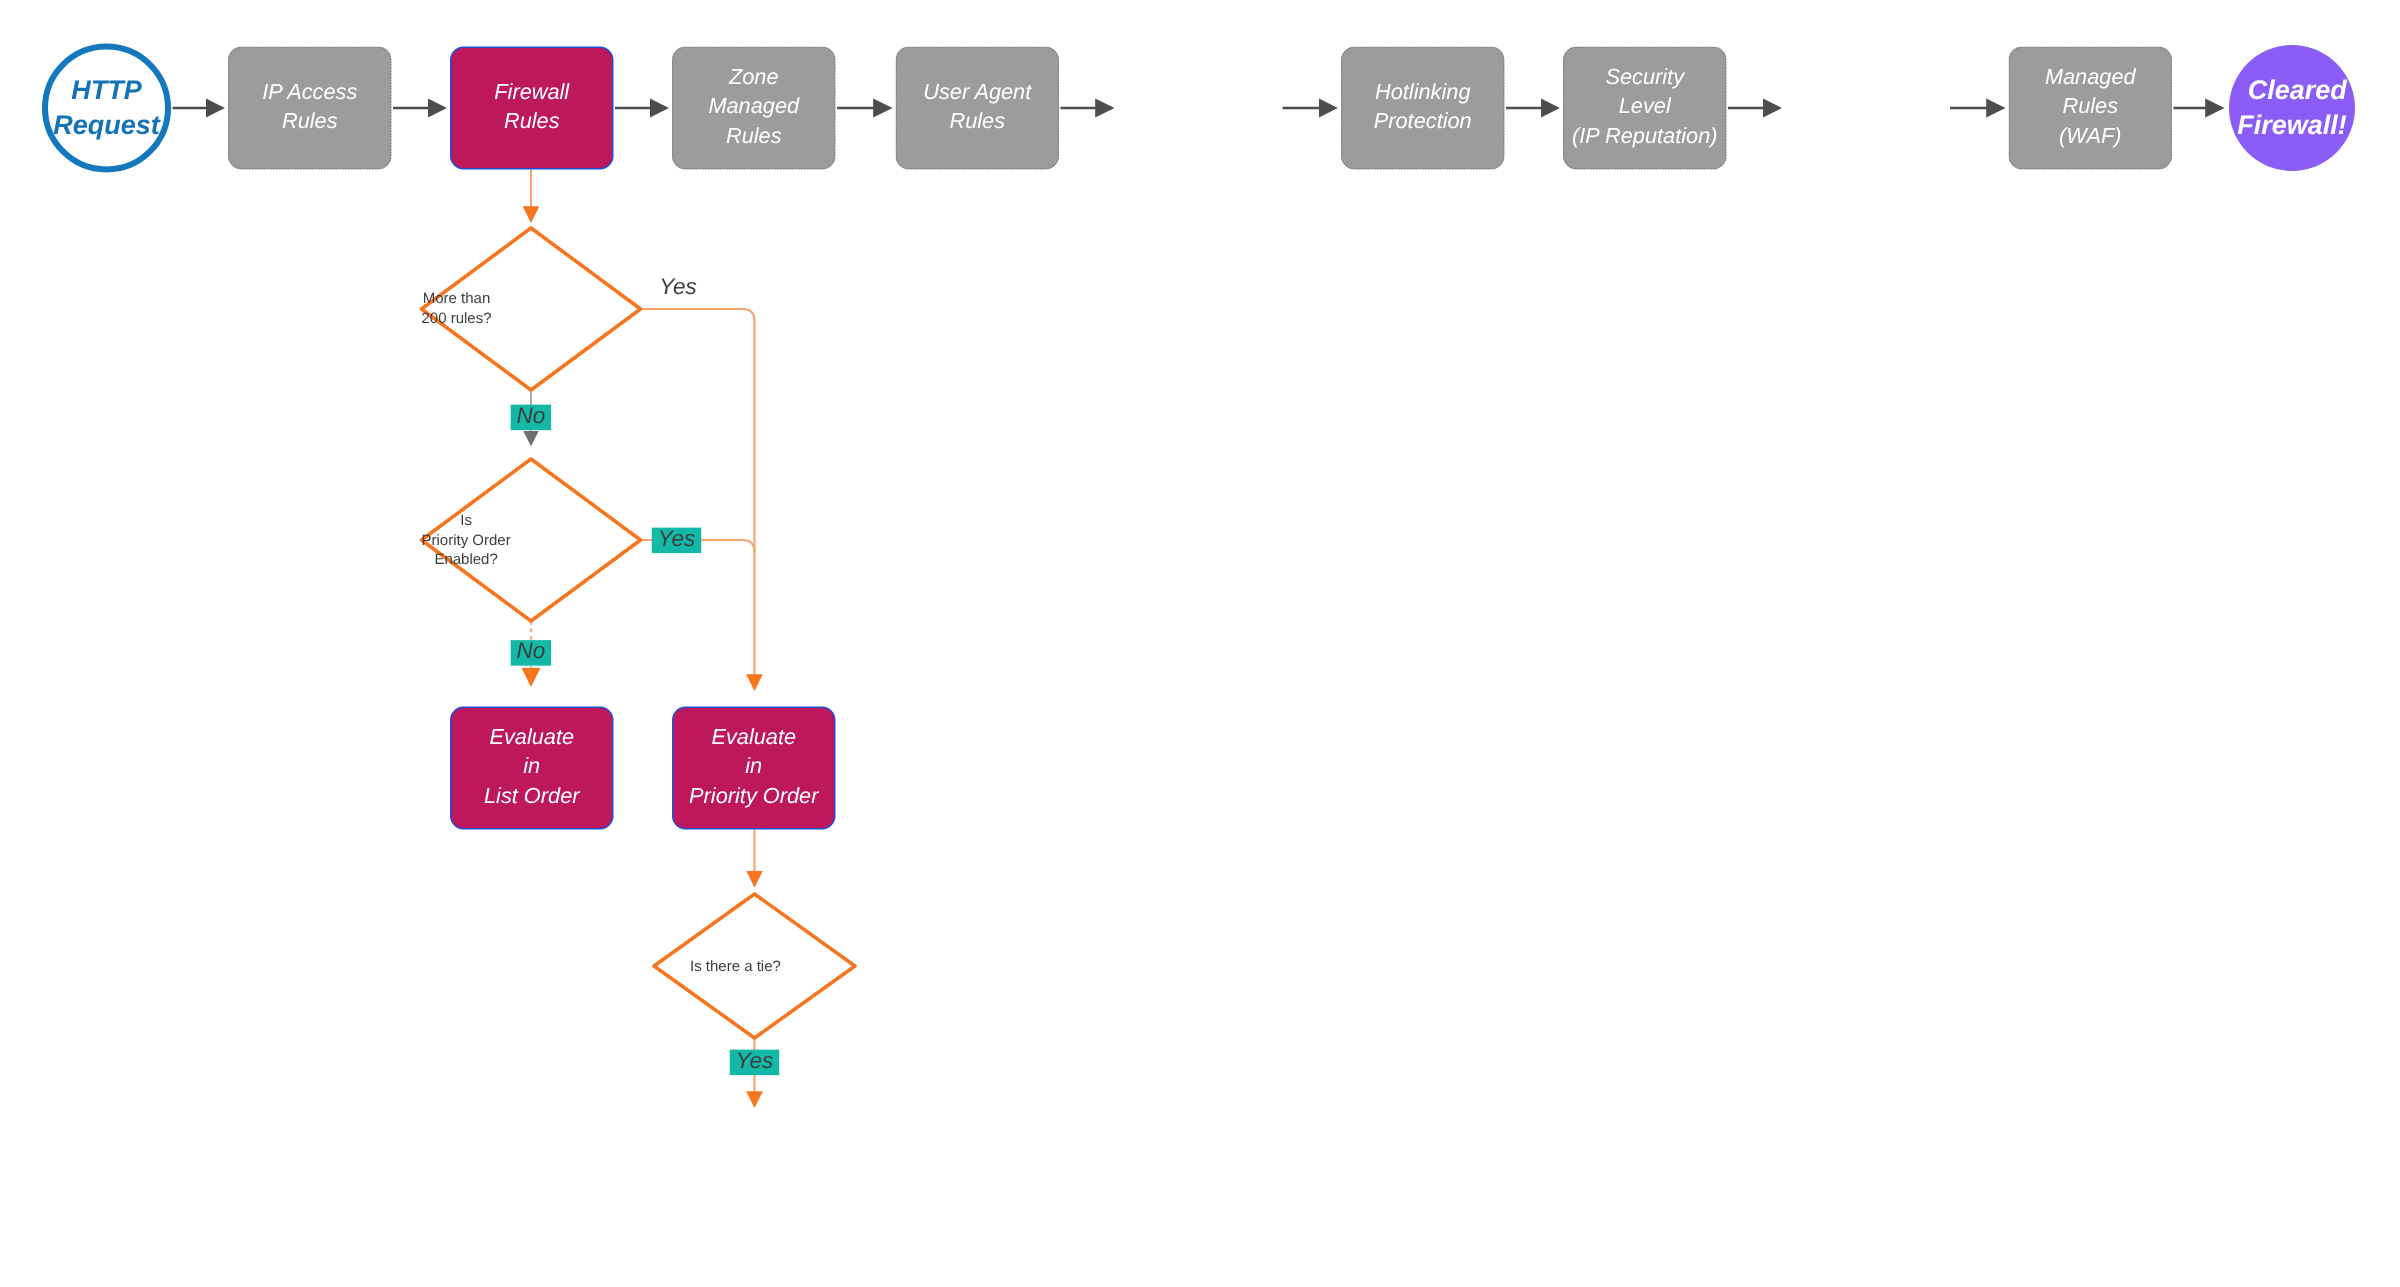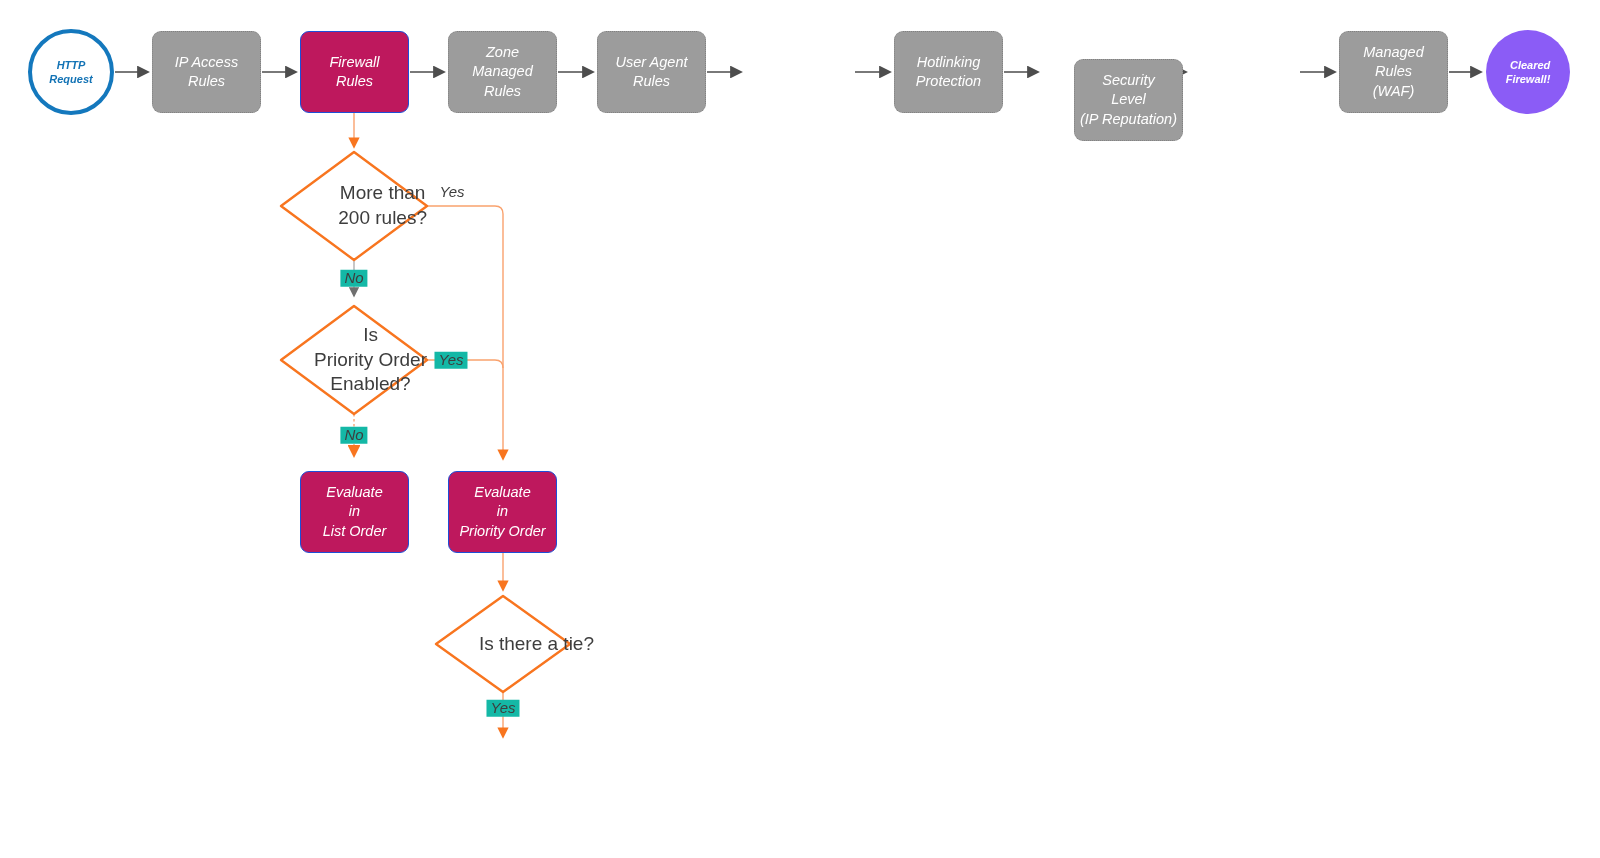--- a/index.html
+++ b/index.html
@@ -18,34 +18,34 @@
     text-align: center; font-style: italic; font-size: 14.5px; line-height: 1.32;
     color: #ffffff;
   }
   .box span, .circle span, .dlabel span { white-space: pre-line; }
   .box.gray   { background: #9c9c9c; border: 1px dotted #818181; }
   .box.orange { background: #be185d; border: 1px solid #1d4ed8; }
 
   .circle {
     position: absolute; box-sizing: border-box; border-radius: 50%;
     display: flex; align-items: center; justify-content: center; text-align: center;
-    font-weight: bold; font-style: italic; font-size: 11px; line-height: 1.28;
+    font-weight: bold; font-style: italic; font-size: 18px; line-height: 1.28;
   }
   .circle.start {
     left: 28px; top: 29px; width: 86px; height: 86px;
     background: #ffffff; border: 4px solid #1478bd; color: #1373b5;
   }
   .circle.end {
     left: 1486px; top: 30px; width: 84px; height: 84px;
     background: #8b5cf6; color: #ffffff; text-align: right;
   }
 
   .dlabel {
-    position: absolute; display: flex; align-items: center; justify-content: flex-end;
-    text-align: center; color: #3d3d3d; font-size: 19px; line-height: 1.3;
+    position: absolute; display: flex; align-items: center; justify-content: flex-start;
+    text-align: center; color: #3d3d3d; font-size: 10px; line-height: 1.3;
   }
   .edge {
     position: absolute; transform: translate(-50%, -50%);
     font-style: italic; color: #3d3d3d; font-size: 15px;
     background: #14b8a6; padding: 0 4px; line-height: 1.1;
   }
 </style>
 </head>
 <body>
 
@@ -114,21 +114,21 @@
 Rules</span>
   </div>
   <div class="box gray" style="left:597px; top:31px;">
     <span>User Agent
 Rules</span>
   </div>
   <div class="box gray" style="left:894px; top:31px;">
     <span>Hotlinking
 Protection</span>
   </div>
-  <div class="box gray" style="left:1074px; top:31px;margin-top:28px;">
+  <div class="box gray" style="left:1042px; top:31px;">
     <span>Security
 Level
 (IP Reputation)</span>
   </div>
   <div class="box gray" style="left:1339px; top:31px;">
     <span>Managed
 Rules
 (WAF)</span>
   </div>
 

